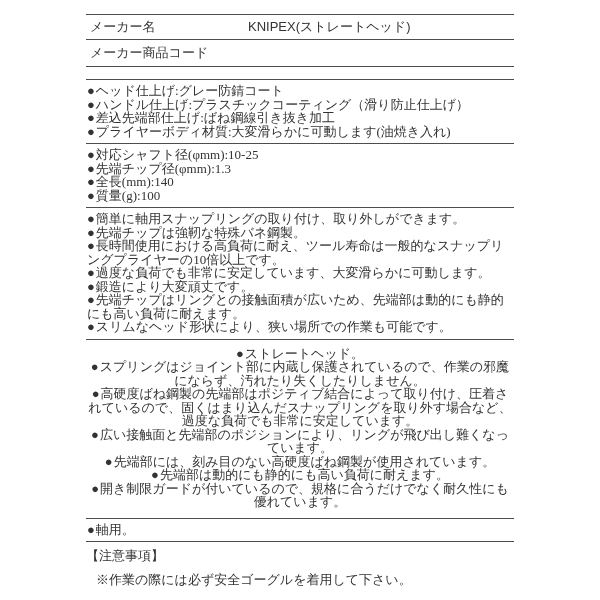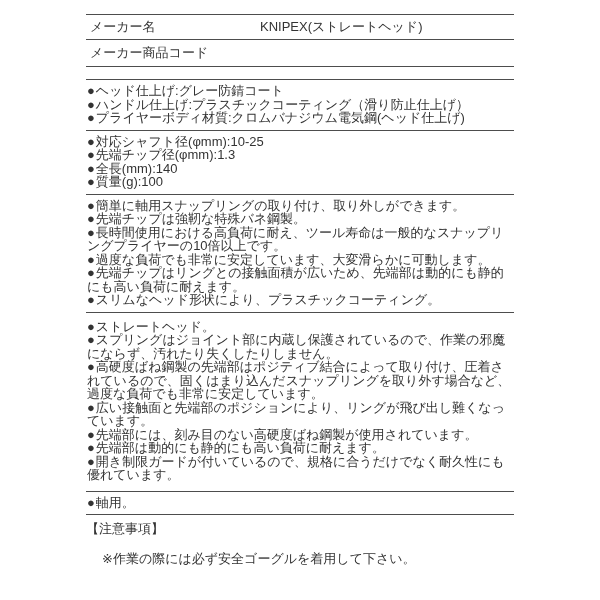--- a/index.html
+++ b/index.html
@@ -25,53 +25,53 @@
   
   .meta-table {
     border-top: 1px solid #4d4d4d;
   }
   .meta-row {
     display: flex;
     align-items: center;
     border-bottom: 1px solid #4d4d4d;
     padding: 5px 0 5px 4px;
     line-height: 13.5px;
-    gap: 12px;
   }
   .meta-row.tall { padding: 6px 0 7px 4px; }
   .meta-label {
     width: 158px;
     flex: 0 0 158px;
   }
   .meta-value { flex: 1; }
   
   .spec-sections {
     margin-top: 12px;
     border-top: 1px solid #4d4d4d;
+    font-family: Liberation Serif, serif;
   }
   .section {
     border-bottom: 1px solid #4d4d4d;
     padding: 4px 1px 5px 1px;
   }
-  .section.pad-lg { padding: 7px 1px 9px 1px; }
+  .section.pad-lg { padding: 7px 1px 9px 1px; text-align: center; }
   .section p {
     margin: 0;
     line-height: 13.5px;
     word-break: break-all;
     overflow-wrap: anywhere;
   }
   .bullet { margin-right: 1px; }
   
   .notes { padding-top: 7px; }
   .notes-heading {
     margin: 0 0 10px 0;
     line-height: 14px;
   }
   .notes-body {
-    margin: 16px;
+    margin: 10px;
     line-height: 14px;
   }
 </style>
 </head>
 <body>
 
 <div class="sheet">
   <div class="content">
 
     <div class="meta-table">
@@ -82,37 +82,39 @@
       <div class="meta-row tall">
         <span class="meta-label">メーカー商品コード</span>
       </div>
     </div>
 
     <div class="spec-sections">
 
       <div class="section">
         <p><span class="bullet">●</span><span>ヘッド仕上げ:グレー防錆コート</span></p>
         <p><span class="bullet">●</span><span>ハンドル仕上げ:プラスチックコーティング（滑り防止仕上げ）</span></p>
-        <p><span class="bullet">●</span><span>プライヤーボディ材質:クロムバナジウム電気鋼(ヘッド仕上げ)</span></p>
+        <p><span class="bullet">●</span><span>差込先端部仕上げ:ばね鋼線引き抜き加工</span></p>
+        <p><span class="bullet">●</span><span>プライヤーボディ材質:大変滑らかに可動します(油焼き入れ)</span></p>
       </div>
 
       <div class="section">
         <p><span class="bullet">●</span><span>対応シャフト径(φmm):10-25</span></p>
         <p><span class="bullet">●</span><span>先端チップ径(φmm):1.3</span></p>
         <p><span class="bullet">●</span><span>全長(mm):140</span></p>
         <p><span class="bullet">●</span><span>質量(g):100</span></p>
       </div>
 
       <div class="section">
         <p><span class="bullet">●</span><span>簡単に軸用スナップリングの取り付け、取り外しができます。</span></p>
         <p><span class="bullet">●</span><span>先端チップは強靭な特殊バネ鋼製。</span></p>
         <p><span class="bullet">●</span><span>長時間使用における高負荷に耐え、ツール寿命は一般的なスナップリングプライヤーの10倍以上です。</span></p>
         <p><span class="bullet">●</span><span>過度な負荷でも非常に安定しています、大変滑らかに可動します。</span></p>
+        <p><span class="bullet">●</span><span>鍛造により大変頑丈です。</span></p>
         <p><span class="bullet">●</span><span>先端チップはリングとの接触面積が広いため、先端部は動的にも静的にも高い負荷に耐えます。</span></p>
-        <p><span class="bullet">●</span><span>スリムなヘッド形状により、プラスチックコーティング。</span></p>
+        <p><span class="bullet">●</span><span>スリムなヘッド形状により、狭い場所での作業も可能です。</span></p>
       </div>
 
       <div class="section pad-lg">
         <p><span class="bullet">●</span><span>ストレートヘッド。</span></p>
         <p><span class="bullet">●</span><span>スプリングはジョイント部に内蔵し保護されているので、作業の邪魔にならず、汚れたり失くしたりしません。</span></p>
         <p><span class="bullet">●</span><span>高硬度ばね鋼製の先端部はポジティブ結合によって取り付け、圧着されているので、固くはまり込んだスナップリングを取り外す場合など、過度な負荷でも非常に安定しています。</span></p>
         <p><span class="bullet">●</span><span>広い接触面と先端部のポジションにより、リングが飛び出し難くなっています。</span></p>
         <p><span class="bullet">●</span><span>先端部には、刻み目のない高硬度ばね鋼製が使用されています。</span></p>
         <p><span class="bullet">●</span><span>先端部は動的にも静的にも高い負荷に耐えます。</span></p>
         <p><span class="bullet">●</span><span>開き制限ガードが付いているので、規格に合うだけでなく耐久性にも優れています。</span></p>

